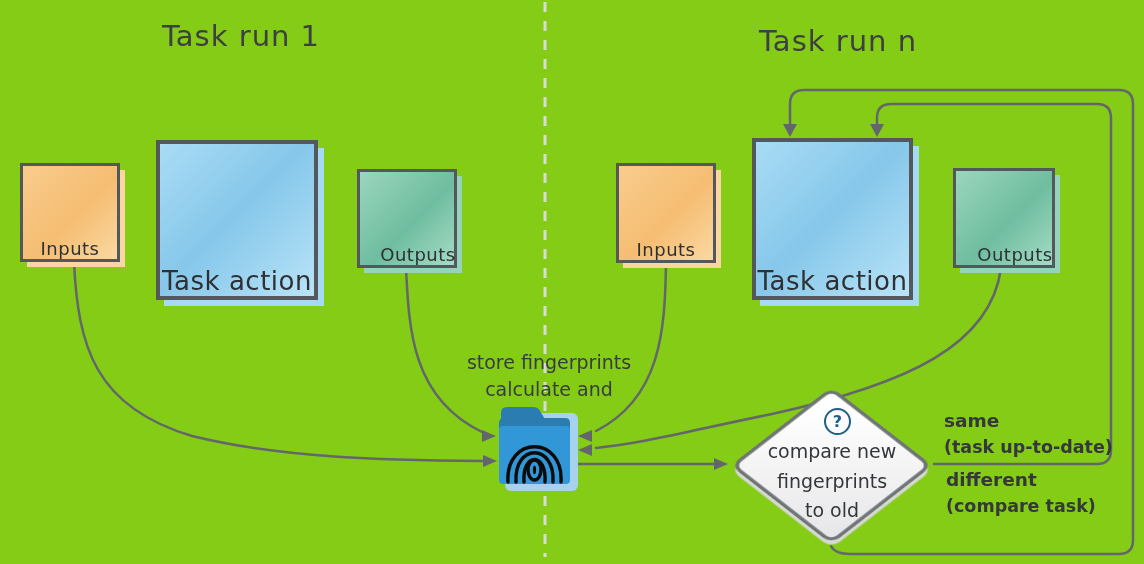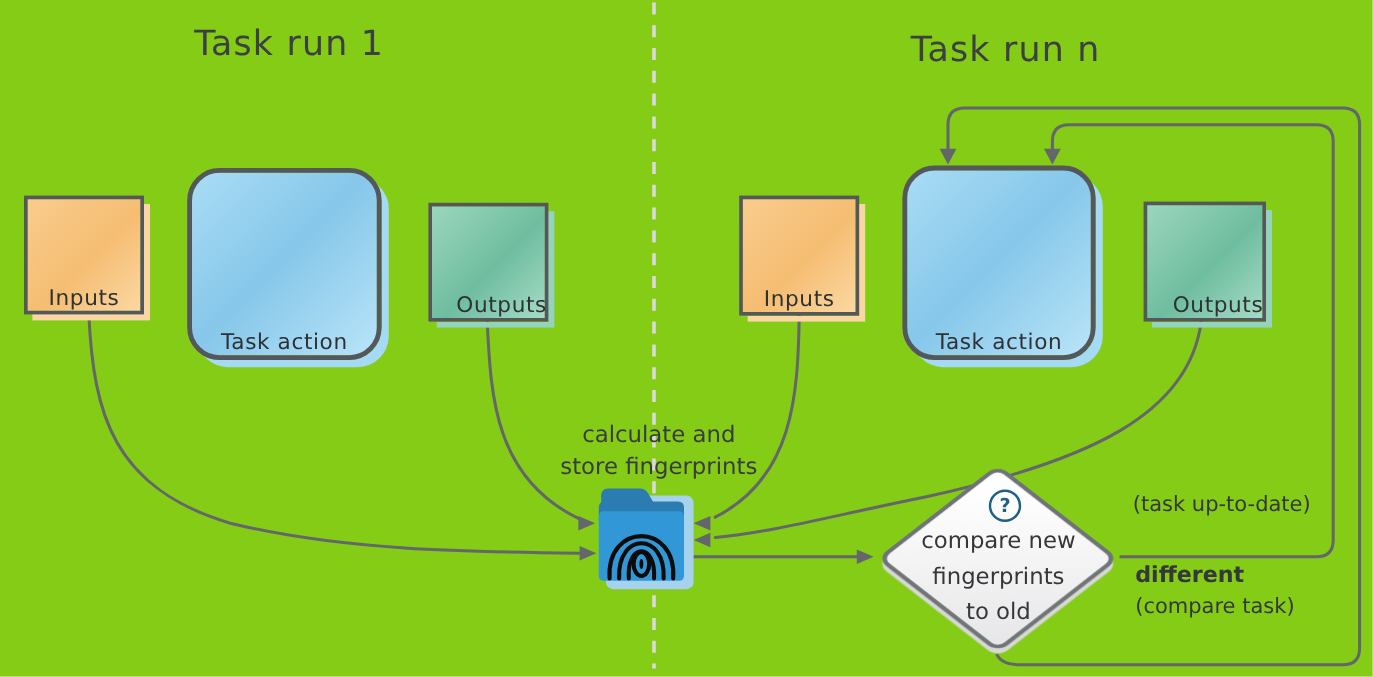--- a/index.html
+++ b/index.html
@@ -15,24 +15,23 @@
   .box{
     position:absolute;box-sizing:border-box;border:3px solid #54575b;
     display:flex;align-items:flex-end;justify-content:center;
     font-weight:400;font-size:18px;color:#2e3133;letter-spacing:.5px;
   }
   .box.inputs{
     background:linear-gradient(135deg,#f9cc8d 0%,#f5bd72 55%,#fbd8a2 100%);
     box-shadow:6px 6px 0 -1px #fad7a2;
   }
   .box.task{
-    border-width:4px;font-size:18px;
+    border-width:4px;font-size:26px;
     background:linear-gradient(135deg,#a9dcf5 0%,#86c7ea 48%,#b9e4f8 100%);
     box-shadow:7px 7px 0 -1px #a5daf4;
-    border-radius:27px;
   }
   .box.outputs{
     background:linear-gradient(135deg,#9bd6bd 0%,#6fbda0 55%,#a5dcc6 100%);
     box-shadow:6px 6px 0 -1px #95d3ba;
     padding-left:22px;
   }
   .caption{
     position:absolute;left:449px;top:349px;width:200px;text-align:center;
     font-size:19px;line-height:27px;color:#393c3f;font-weight:500;
   }
@@ -48,21 +47,21 @@
     font-size:19px;line-height:29.5px;color:#34373a;font-weight:500;
   }
   .decision-text span{display:block;}
   .q-badge{
     position:absolute;left:824px;top:408px;width:23px;height:23px;
     border:2.5px solid #1d5f86;border-radius:50%;color:#1d5f86;
     font-size:16px;font-weight:700;line-height:23px;text-align:center;
   }
   .outcome{position:absolute;white-space:nowrap;color:#35383b;}
   .outcome .lbl{display:block;font-size:18.5px;font-weight:600;line-height:26px;}
-  .outcome .det{display:block;font-size:17.5px;font-weight:400;line-height:26px;}
+  .outcome .det{display:block;font-size:17.5px;font-weight:700;line-height:26px;}
   .outcome.same{left:944px;top:408px;}
   .outcome.diff{left:946px;top:466px;}
   .outcome.diff .lbl,.outcome.diff .det{line-height:27px;}
 </style>
 </head>
 <body>
 
 <div class="canvas">
 
   <svg width="1144" height="564" viewBox="0 0 1144 564">
@@ -128,33 +127,34 @@
     <span>Inputs</span>
   </div>
   <div class="box task" style="left:752px;top:138px;width:161px;height:162px;">
     <span>Task action</span>
   </div>
   <div class="box outputs" style="left:953px;top:168px;width:102px;height:100px;">
     <span>Outputs</span>
   </div>
 
   <div class="caption">
+    <span style="display:block;">store fingerprints</span>
     <span style="display:block;">calculate and</span>
-    <span style="display:block;">store fingerprints</span>
   </div>
 
   <div class="diamond"></div>
   <div class="q-badge">?</div>
   <div class="decision-text">
     <span>compare new</span>
     <span>fingerprints</span>
     <span>to old</span>
   </div>
 
   <div class="outcome same">
+    <span class="lbl">same</span>
     <span class="det">(task up-to-date)</span>
   </div>
   <div class="outcome diff">
     <span class="lbl">different</span>
     <span class="det">(compare task)</span>
   </div>
 
 </div>
 
 </body></html>

